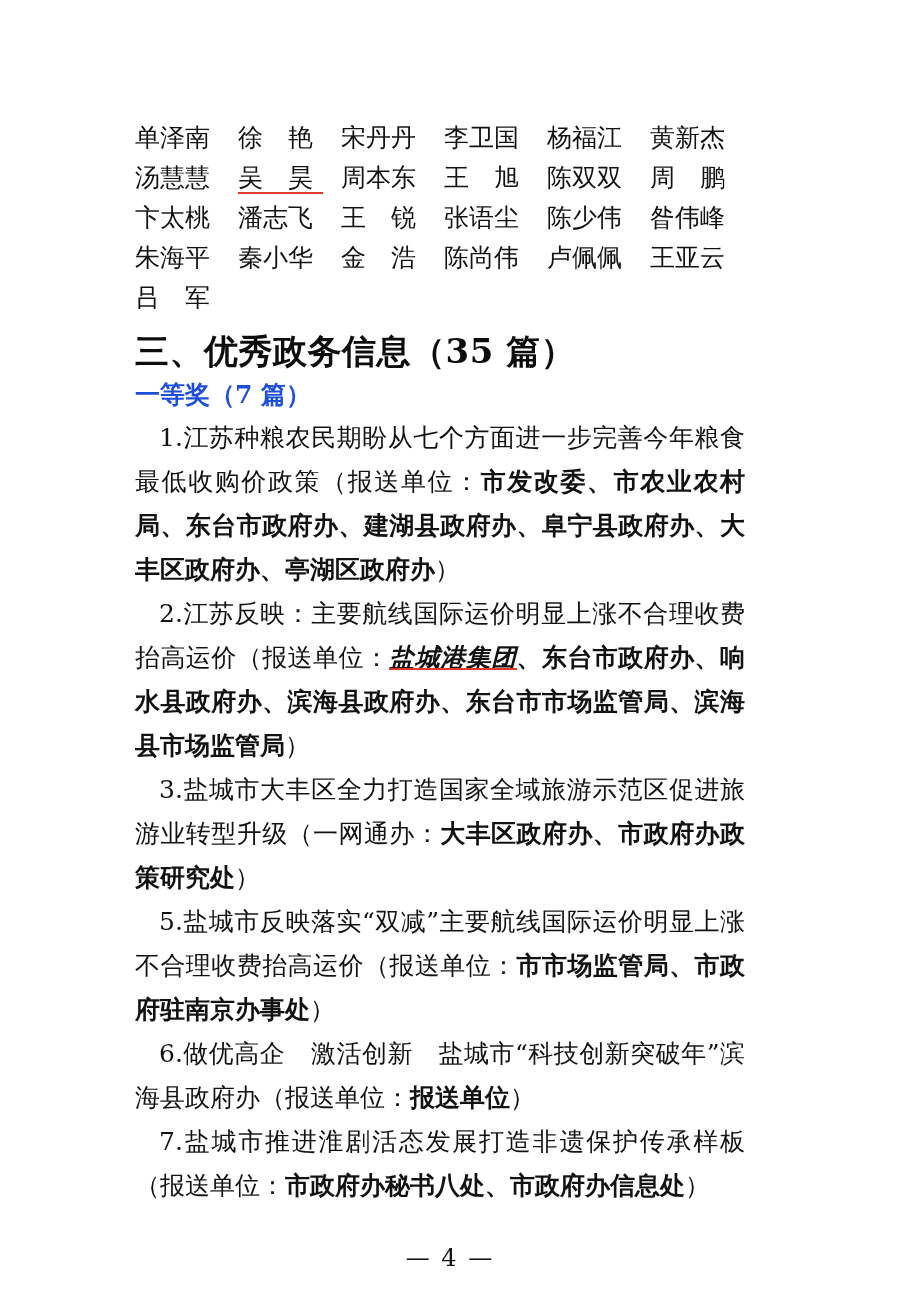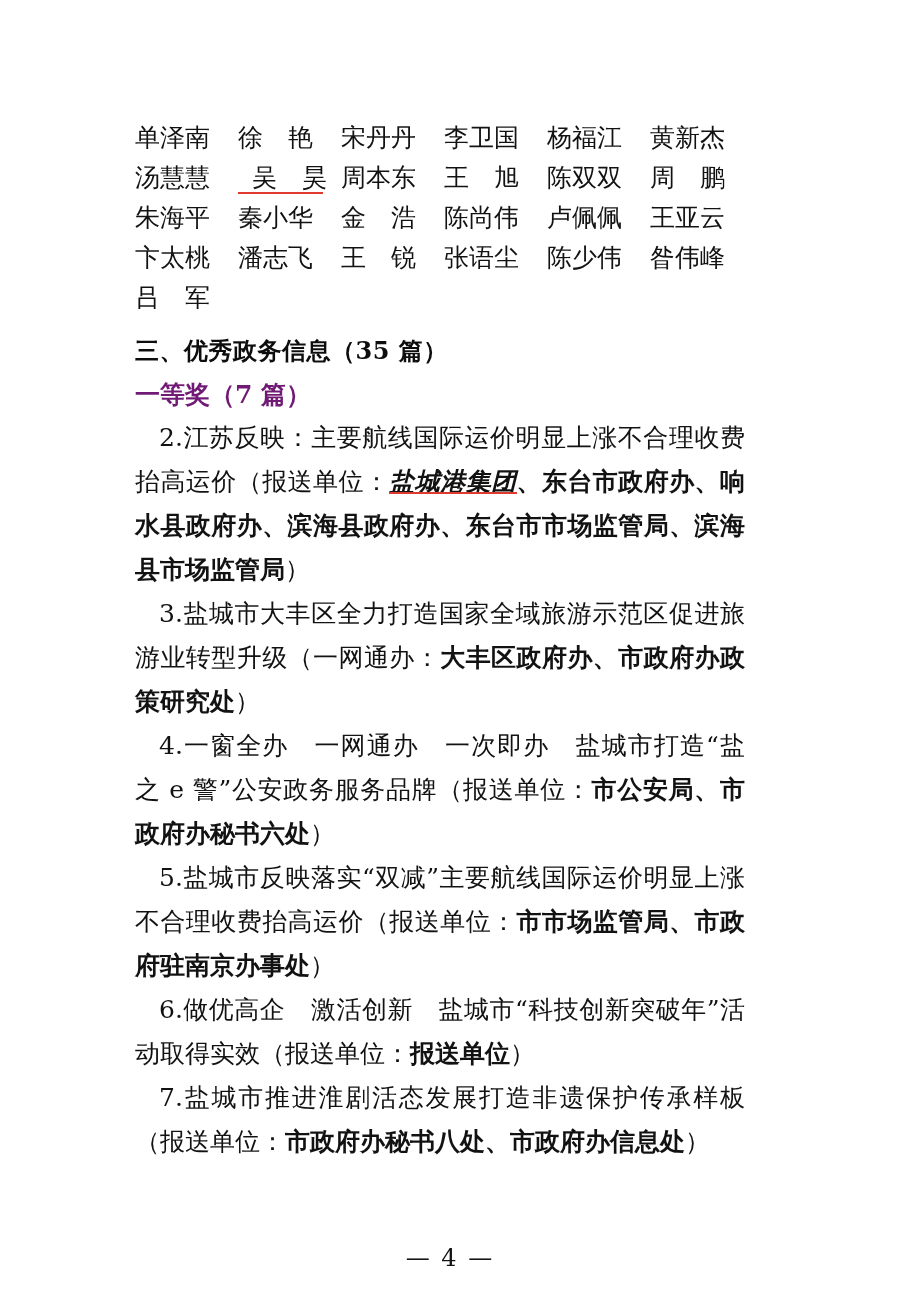--- a/index.html
+++ b/index.html
@@ -40,47 +40,46 @@
     color: #121212;
   }
   .name-cell {
     width: 103px;
     flex: 0 0 103px;
     text-align: left;
     white-space: pre;
   }
   .name-cell.underlined {
     position: relative;
-    text-align: center;
   }
   .name-cell.underlined::after {
     content: "";
     position: absolute;
     left: 0px;
     right: 18px;
     bottom: 4px;
     height: 2px;
     background: #e03a2f;
   }
 
   
   .section-heading {
-    font-size: 24px;
+    font-size: 34px;
     font-weight: bold;
     line-height: 46px;
     margin-top: 10px;
     letter-spacing: 0.5px;
     color: #0d0d0d;
   }
   .sub-heading {
     font-size: 25px;
     font-weight: bold;
     line-height: 42px;
     margin-left: 0px;
-    color: #701a75;
+    color: #1d4ed8;
   }
 
   
   .para {
     font-size: 25px;
     line-height: 44px;
     text-align: justify;
     text-justify: inter-ideograph;
     color: #121212;
     margin: 0;
@@ -136,54 +135,54 @@
       </div>
       <div class="name-row">
         <span class="name-cell">汤慧慧</span>
         <span class="name-cell underlined">吴　昊</span>
         <span class="name-cell">周本东</span>
         <span class="name-cell">王　旭</span>
         <span class="name-cell">陈双双</span>
         <span class="name-cell">周　鹏</span>
       </div>
       <div class="name-row">
+        <span class="name-cell">卞太桃</span>
+        <span class="name-cell">潘志飞</span>
+        <span class="name-cell">王　锐</span>
+        <span class="name-cell">张语尘</span>
+        <span class="name-cell">陈少伟</span>
+        <span class="name-cell">昝伟峰</span>
+      </div>
+      <div class="name-row">
         <span class="name-cell">朱海平</span>
         <span class="name-cell">秦小华</span>
         <span class="name-cell">金　浩</span>
         <span class="name-cell">陈尚伟</span>
         <span class="name-cell">卢佩佩</span>
         <span class="name-cell">王亚云</span>
-      </div>
-      <div class="name-row">
-        <span class="name-cell">卞太桃</span>
-        <span class="name-cell">潘志飞</span>
-        <span class="name-cell">王　锐</span>
-        <span class="name-cell">张语尘</span>
-        <span class="name-cell">陈少伟</span>
-        <span class="name-cell">昝伟峰</span>
       </div>
       <div class="name-row">
         <span class="name-cell">吕　军</span>
       </div>
     </div>
 
     <div class="section-heading">三、优秀政务信息（35 篇）</div>
 
     <div class="sub-heading">一等奖（7 篇）</div>
     <div>
+      <p class="para"><span class="indent"></span><span>1.</span><span>江苏种粮农民期盼从七个方面进一步完善今年粮食最低收购价政策（报送单位：</span><span class="bold">市发改委、市农业农村局、东台市政府办、建湖县政府办、阜宁县政府办、大丰区政府办、亭湖区政府办</span><span>）</span></p>
 
       <p class="para"><span class="indent"></span><span>2.</span><span>江苏反映：主要航线国际运价明显上涨不合理收费抬高运价（报送单位：</span><span class="redline">盐城港集团</span><span class="bold">、东台市政府办、响水县政府办、滨海县政府办、东台市市场监管局、滨海县市场监管局</span><span>）</span></p>
 
       <p class="para"><span class="indent"></span><span>3.</span><span>盐城市大丰区全力打造国家全域旅游示范区促进旅游业转型升级（一网通办：</span><span class="bold">大丰区政府办、市政府办政策研究处</span><span>）</span></p>
 
-      <p class="para"><span class="indent"></span><span>4.</span><span>一窗全办　一网通办　一次即办　盐城市打造“盐之 e 警”公安政务服务品牌（报送单位：</span><span class="bold">市公安局、市政府办秘书六处</span><span>）</span></p>
 
       <p class="para"><span class="indent"></span><span>5.</span><span>盐城市反映落实“双减”主要航线国际运价明显上涨不合理收费抬高运价（报送单位：</span><span class="bold">市市场监管局、市政府驻南京办事处</span><span>）</span></p>
 
-      <p class="para"><span class="indent"></span><span>6.</span><span>做优高企　激活创新　盐城市“科技创新突破年”活动取得实效（报送单位：</span><span class="bold">报送单位</span><span>）</span></p>
+      <p class="para"><span class="indent"></span><span>6.</span><span>做优高企　激活创新　盐城市“科技创新突破年”滨海县政府办（报送单位：</span><span class="bold">报送单位</span><span>）</span></p>
 
       <p class="para"><span class="indent"></span><span>7.</span><span>盐城市推进淮剧活态发展打造非遗保护传承样板（报送单位：</span><span class="bold">市政府办秘书八处、市政府办信息处</span><span>）</span></p>
     </div>
 
   </div>
 
   <div class="footer">— 4 —</div>
 </div>
 
 </body></html>

